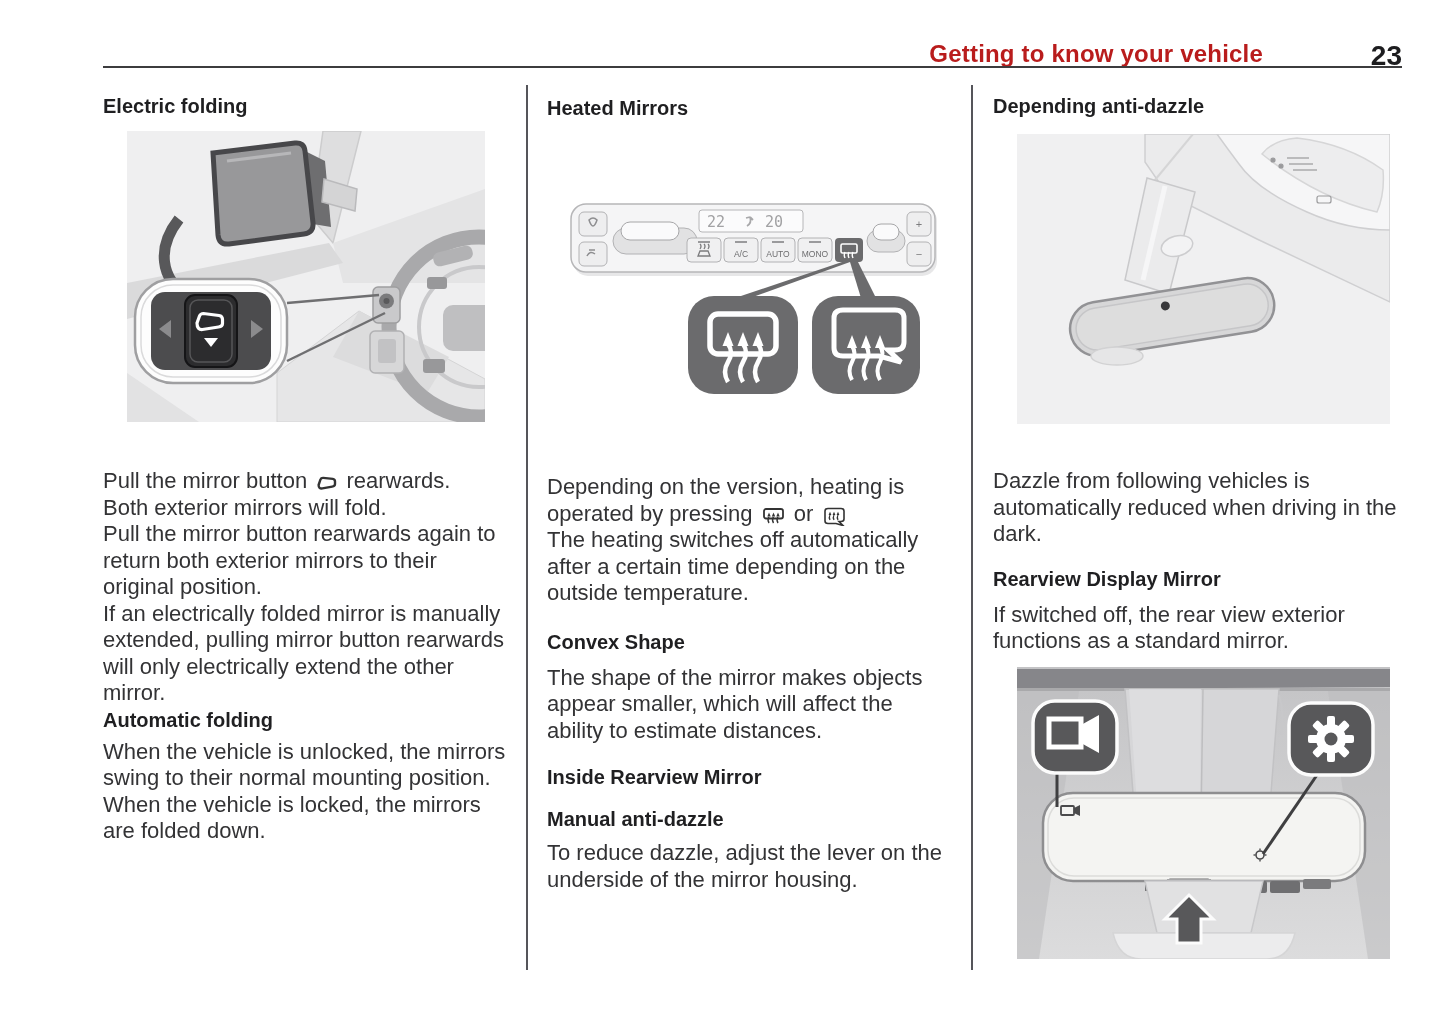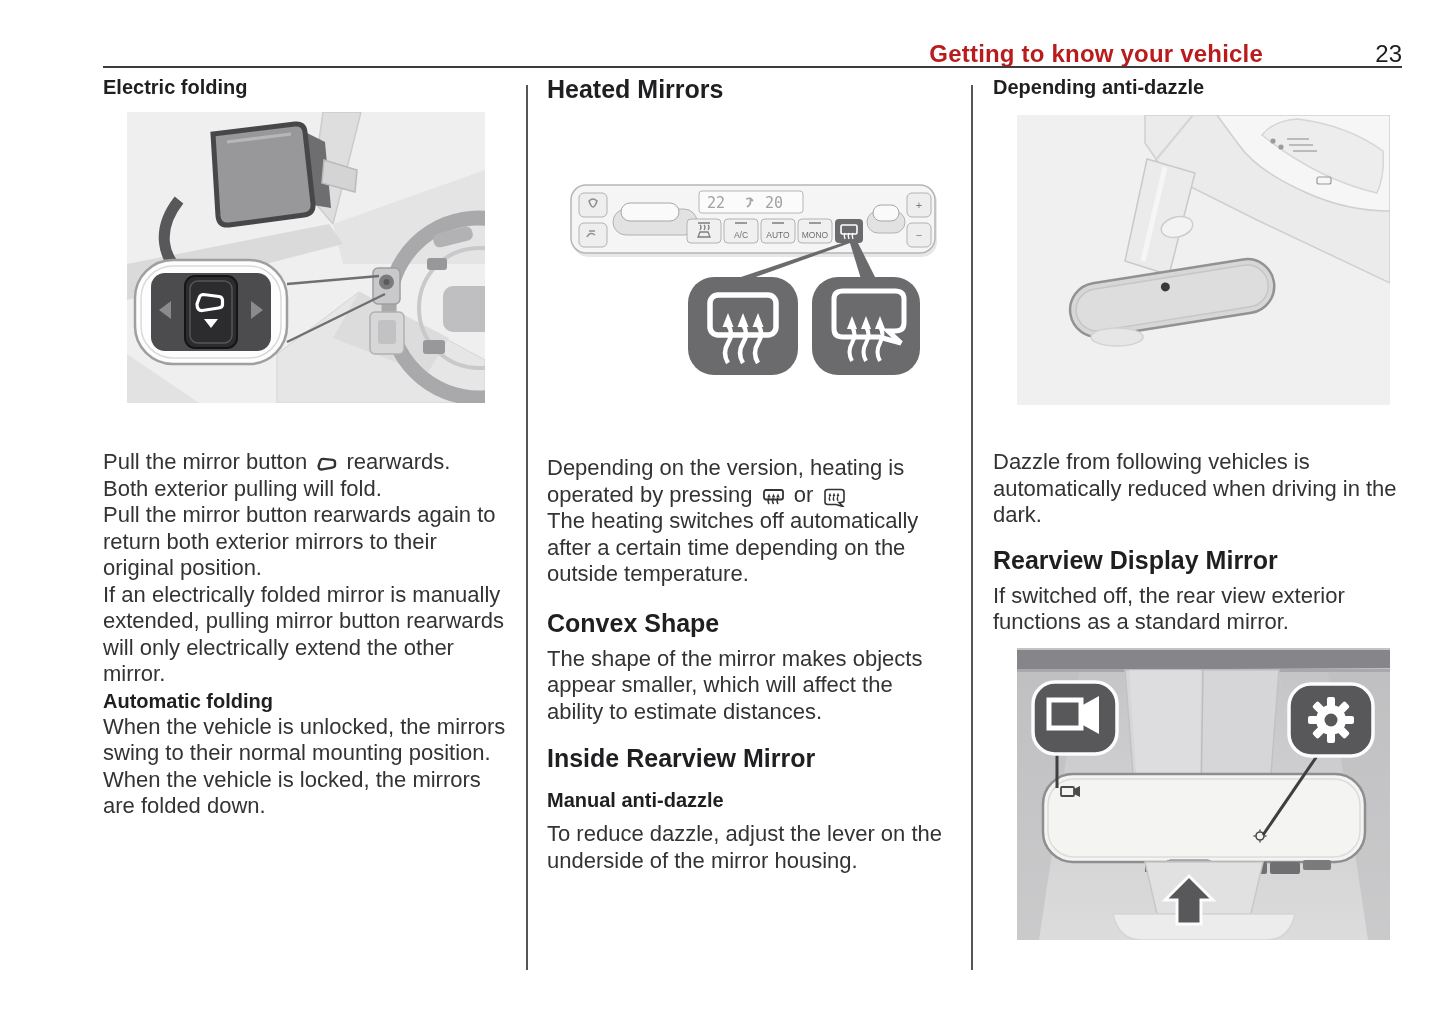--- a/index.html
+++ b/index.html
@@ -1,40 +1,40 @@
 <!DOCTYPE html>
 <html><head>
 <meta charset="utf-8">
 <style>
   html,body{margin:0;padding:0;background:#ffffff;}
   body{width:1445px;height:1018px;position:relative;font-family:"Liberation Sans",sans-serif;color:#333;overflow:hidden;}
   .page{position:absolute;inset:0;background:#fff;}
   .header-title{position:absolute;top:40px;right:182px;font-size:24px;font-weight:bold;color:#b91c1c;letter-spacing:.2px;}
-  .page-number{position:absolute;top:40px;right:43px;font-size:24px;font-weight:normal;color:#1d1d1f;}
+  .page-number{position:absolute;top:40px;right:43px;font-size:28px;font-weight:bold;color:#1d1d1f;}
   .header-rule{position:absolute;top:66px;left:103px;width:1299px;height:2px;background:#3c3c3e;}
   .col-sep{position:absolute;top:85px;height:885px;width:2px;background:#55555a;}
   #sep1{left:526px}
   #sep2{left:971px}
-  .col{position:absolute;top:74px;width:404px;}
+  .col{position:absolute;top:93px;width:404px;}
   #col-left{left:103px}
   #col-mid{left:547px}
   #col-right{left:993px}
-  .h-large{font-size:25px;line-height:30px;font-weight:bold;color:#1f1f21;margin:0;}
+  .h-large{font-size:20px;line-height:30px;font-weight:bold;color:#1f1f21;margin:0;}
   .h-small{font-size:20px;line-height:26px;font-weight:bold;color:#1f1f21;margin:0;}
   p{margin:0;font-size:22px;line-height:26.5px;color:#333335;}
   figure{margin:0;padding:0;}
   .fig{display:block;text-align:right;}
   .fig-left{margin:12px 0 0 24px;width:358px;height:291px;}
   .fig-mid{margin:45px 0 0 0;width:402px;height:252px;}
   .fig-r1{margin:15px 0 0 24px;width:373px;height:290px;}
   .fig-r2{margin:12px 0 0 24px;width:373px;height:292px;}
   .inline-icon{display:inline-block;vertical-align:-3px;margin:0 3px;}
   .inline-icon.tall{vertical-align:-5px;}
   .mt13{}
-  .mt6{}
+  .mt6{margin-top:6px}
   .mt46{margin-top:46px}
   .mt54{margin-top:54px}
   .mt44{margin-top:44px}
   .mt20{margin-top:20px}
   .mt18{margin-top:18px}
   .mt14{margin-top:14px}
   .mt8{margin-top:8px}
   .mt16{margin-top:16px}
   svg text{font-family:"Liberation Sans",sans-serif;}
   svg .seg{font-family:"DejaVu Sans Mono",monospace;}
@@ -108,21 +108,21 @@
           <path d="M70,192 L72.5,185 Q73.5,182.5 76.5,182.5 L92,184.5 Q95.5,185 95.5,188.5 L95.5,192.5 Q95.5,195.5 91.5,196 L75.5,198.5 Q70,199 70,192 Z" fill="none" stroke="#ffffff" stroke-width="3.2"></path>
           <polygon points="77,207 91,207 84,216" fill="#ffffff"></polygon>
         </g>
       </svg>
     </figure>
 
     <div class="mt46">
       <p><span>Pull the mirror button </span><svg class="inline-icon" width="21" height="15" viewBox="0 0 21 15">
             <path d="M2.6,9 L4.4,3.6 Q5.1,1.8 7.2,1.9 L16.8,2.9 Q19,3.2 19,5.6 L19,8 Q19,10.2 16.2,10.6 L6.4,12.4 Q2.6,12.9 2.6,9 Z" fill="none" stroke="#333" stroke-width="2.4"></path>
           </svg><span> rearwards.</span></p>
-      <p>Both exterior pulling will fold.</p>
+      <p>Both exterior mirrors will fold.</p>
       <p>Pull the mirror button rearwards again to return both exterior mirrors to their original position.</p>
       <p>If an electrically folded mirror is manually extended, pulling mirror button rearwards will only electrically extend the other mirror.</p>
       <h3 class="h-small mt13">Automatic folding</h3>
       <p class="mt6">When the vehicle is unlocked, the mirrors swing to their normal mounting position.</p>
       <p>When the vehicle is locked, the mirrors are folded down.</p>
     </div>
   </section>
 
   <section class="col" id="col-mid">
     <h2 class="h-large">Heated Mirrors</h2>

